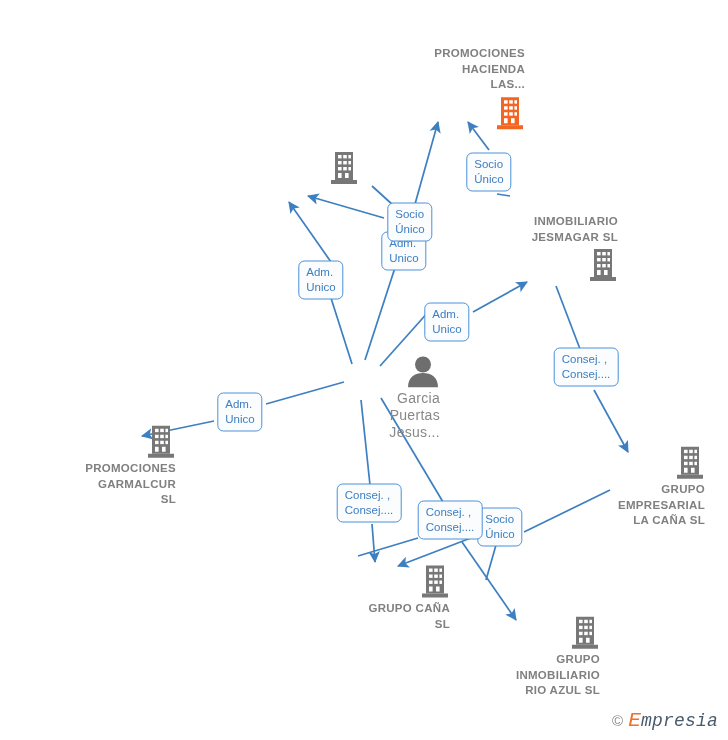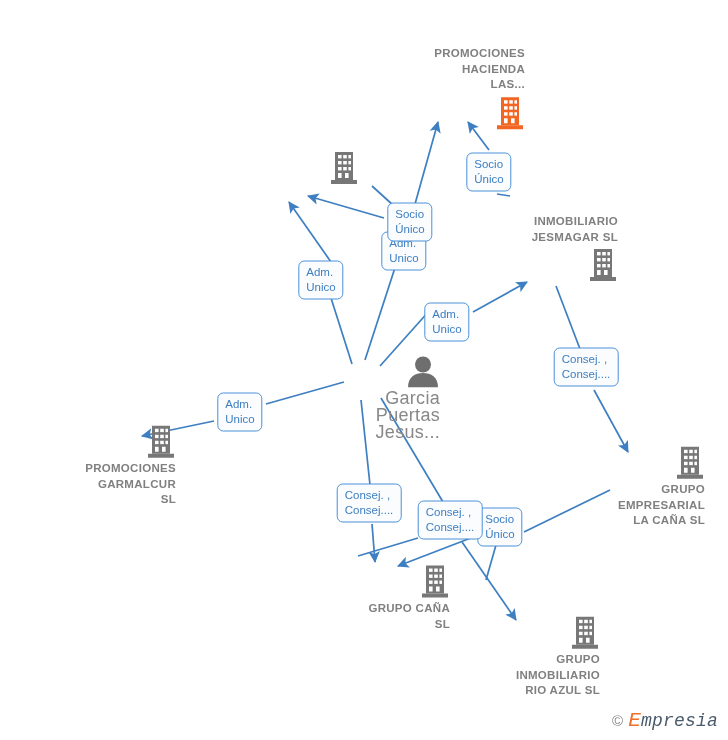--- a/index.html
+++ b/index.html
@@ -15,21 +15,21 @@
   .node{position:absolute;transform:translate(-50%,-50%);text-align:right;width:150px;}
   .node .glyph{display:block;line-height:0;margin:0 auto;}
   .node .caption{
     font-size:11.5px;
     color:#808080;
     letter-spacing:.3px;
     line-height:15.5px;
     font-weight:bold;
     white-space:pre-line;
   }
-  .node.person .caption{font-weight:normal;font-size:18px;line-height:17px;color:#888;}
+  .node.person .caption{font-weight:normal;font-size:14px;line-height:17px;color:#888;}
   .node.caption-above .caption{margin-bottom:3px;}
   .node.caption-below .caption{margin-top:2px;}
 
   .edge-label{
     position:absolute;
     transform:translate(-50%,-50%);
     background:#fbfcfe;
     border:1.6px solid #4a90d9;
     border-radius:6px;
     color:#3d7fc1;

